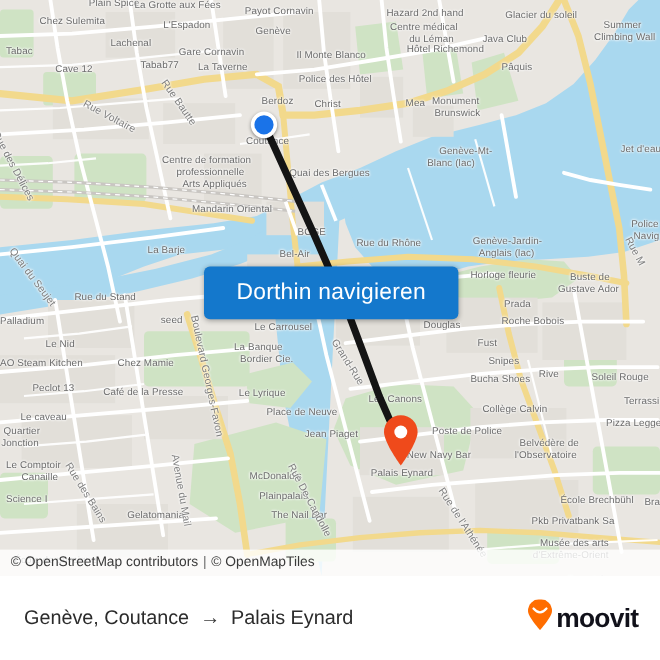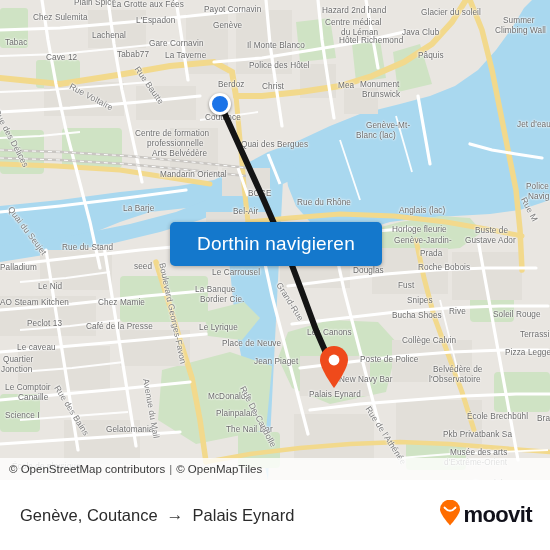--- a/index.html
+++ b/index.html
@@ -287,29 +287,29 @@
         <div class="lbl" style="left: 249px; top: 61px;">Police des Hôtel</div>
         <div class="lbl" style="left: 218px; top: 80px;">Berdoz</div>
         <div class="lbl" style="left: 262px; top: 82px;">Christ</div>
         <div class="lbl" style="left: 338px; top: 81px;">Mea</div>
         <div class="lbl" style="left: 360px; top: 80px;">Monument</div>
         <div class="lbl" style="left: 362px; top: 90px;">Brunswick</div>
         <div class="lbl" style="left: 517px; top: 120px;">Jet d'eau</div>
         <div class="lbl" style="left: 205px; top: 113px;">Coutance</div>
         <div class="lbl" style="left: 135px; top: 129px;">Centre de formation</div>
         <div class="lbl" style="left: 147px; top: 139px;">professionnelle</div>
-        <div class="lbl" style="left: 152px; top: 149px;">Arts Belvédère</div>
+        <div class="lbl" style="left: 152px; top: 149px;">Arts Appliqués</div>
         <div class="lbl" style="left: 366px; top: 121px;">Genève-Mt-</div>
         <div class="lbl" style="left: 356px; top: 131px;">Blanc (lac)</div>
         <div class="lbl" style="left: 160px; top: 170px;">Mandarin Oriental</div>
         <div class="lbl" style="left: 241px; top: 140px;">Quai des Bergues</div>
         <div class="lbl" style="left: 248px; top: 189px;">BCGE</div>
         <div class="lbl" style="left: 233px; top: 207px;">Bel-Air</div>
         <div class="lbl" style="left: 123px; top: 204px;">La Barje</div>
-        <div class="lbl" style="left: 394px; top: 196px; margin-top: 40px;">Genève-Jardin-</div>
+        <div class="lbl" style="left: 394px; top: 196px;">Genève-Jardin-</div>
         <div class="lbl" style="left: 399px; top: 206px;">Anglais (lac)</div>
         <div class="lbl" style="left: 526px; top: 182px;">Police</div>
         <div class="lbl" style="left: 528px; top: 192px;">Navig</div>
         <div class="lbl" style="left: 297px; top: 198px; text-align: center;">Rue du Rhône</div>
         <div class="lbl" style="left: 392px; top: 225px;">Horloge fleurie</div>
         <div class="lbl" style="left: 475px; top: 226px;">Buste de</div>
         <div class="lbl" style="left: 465px; top: 236px;">Gustave Ador</div>
         <div class="lbl" style="left: 62px; top: 243px;">Rue du Stand</div>
         <div class="lbl" style="left: 0px; top: 263px;">Palladium</div>
         <div class="lbl" style="left: 134px; top: 262px;">seed</div>

